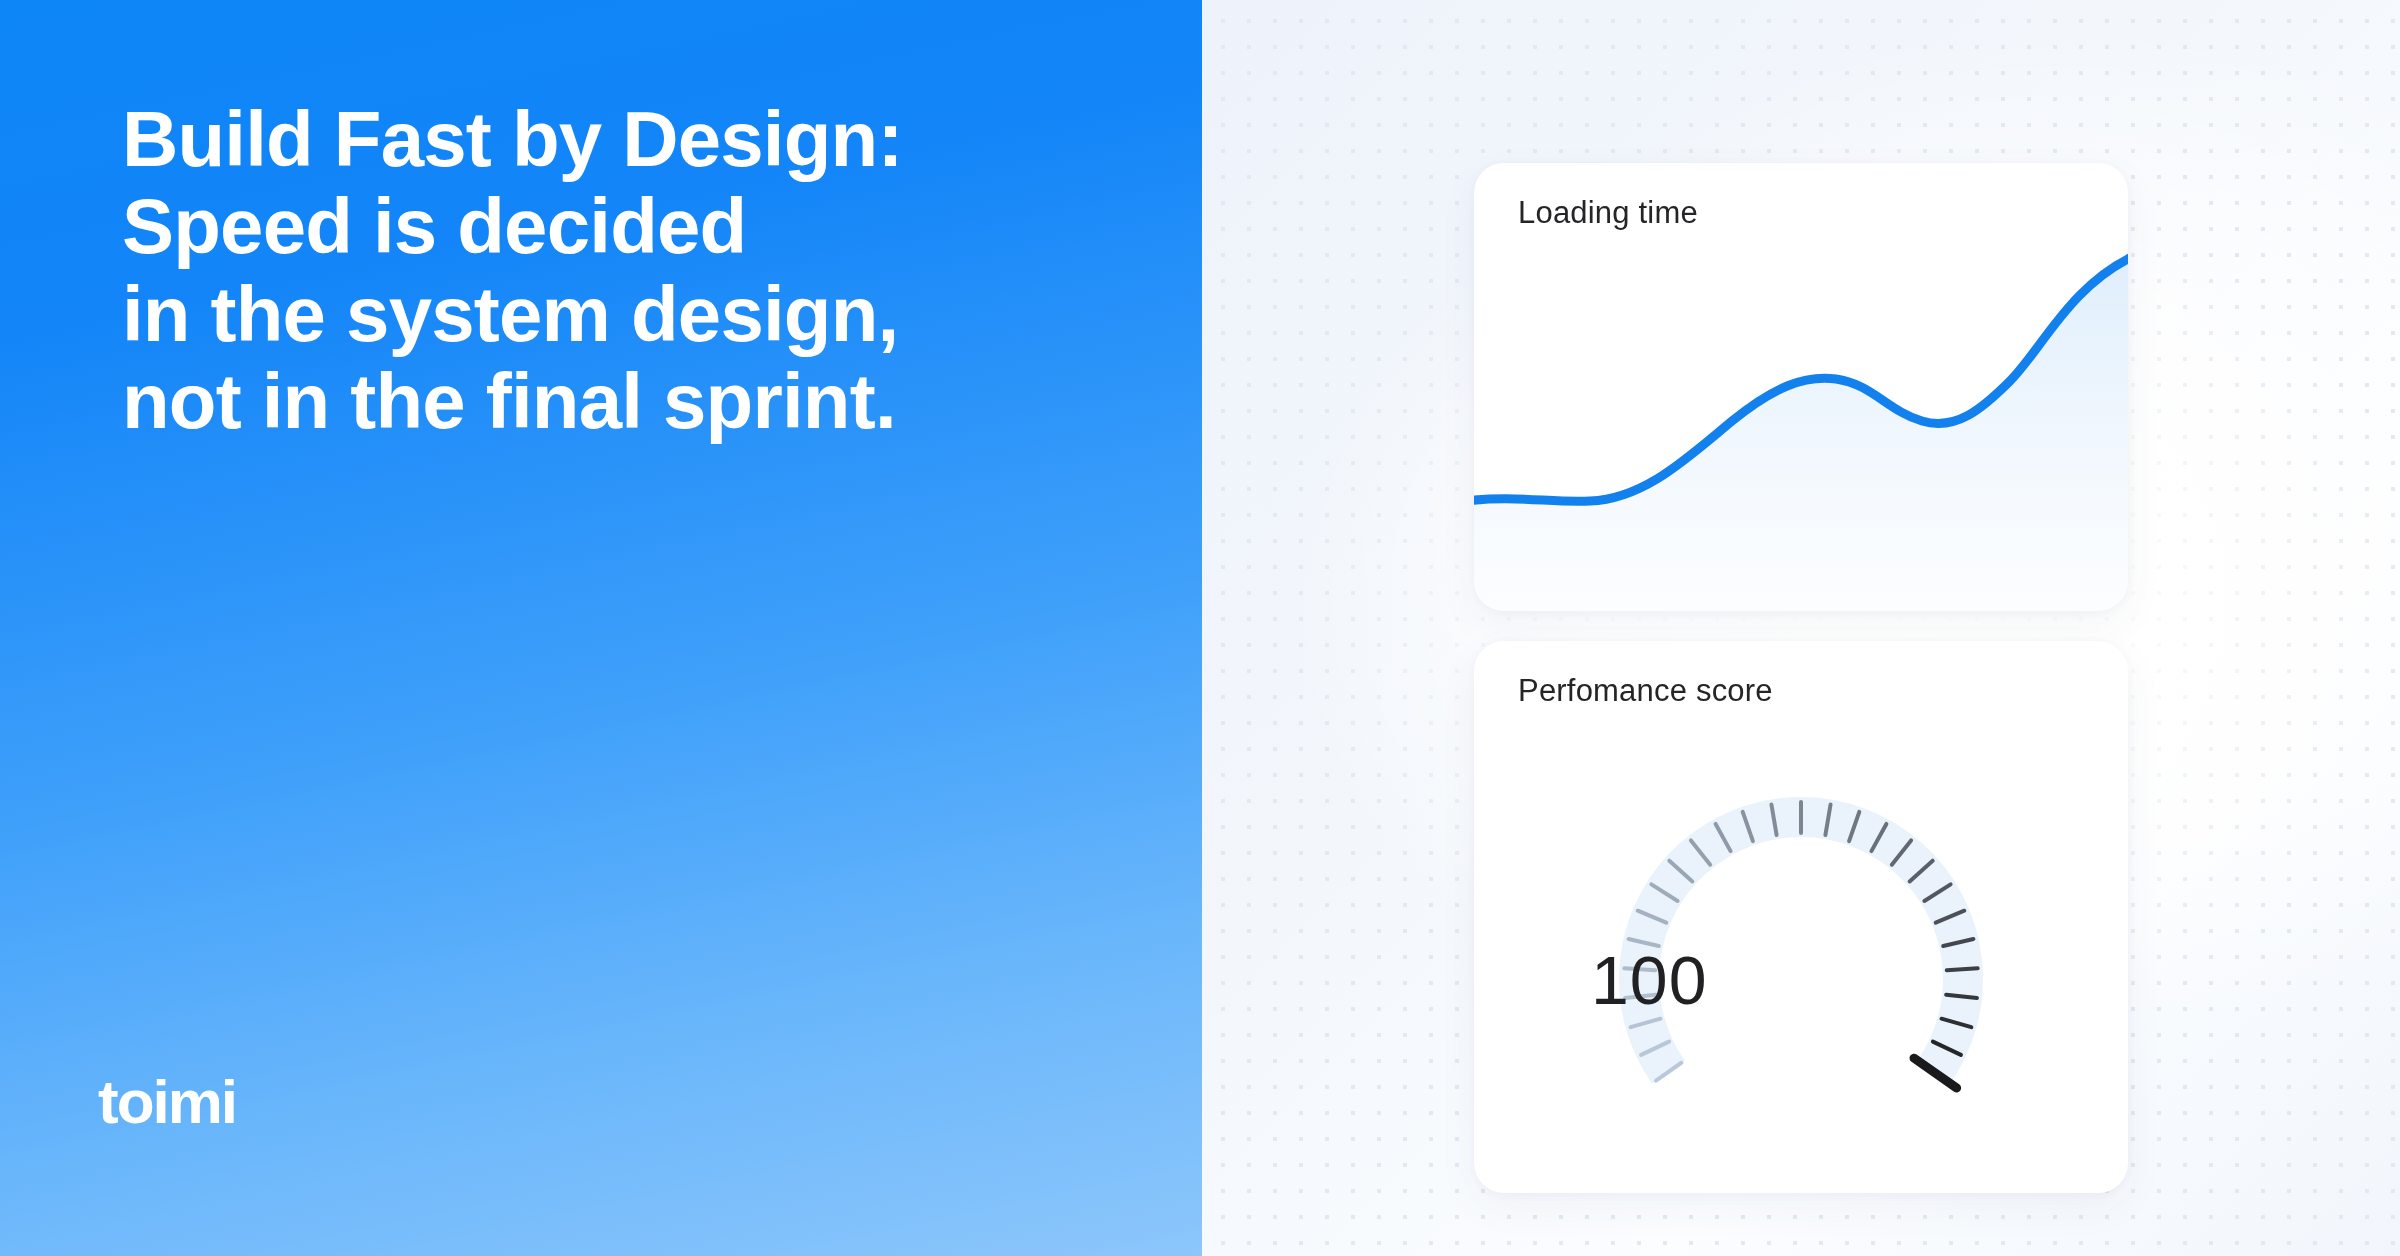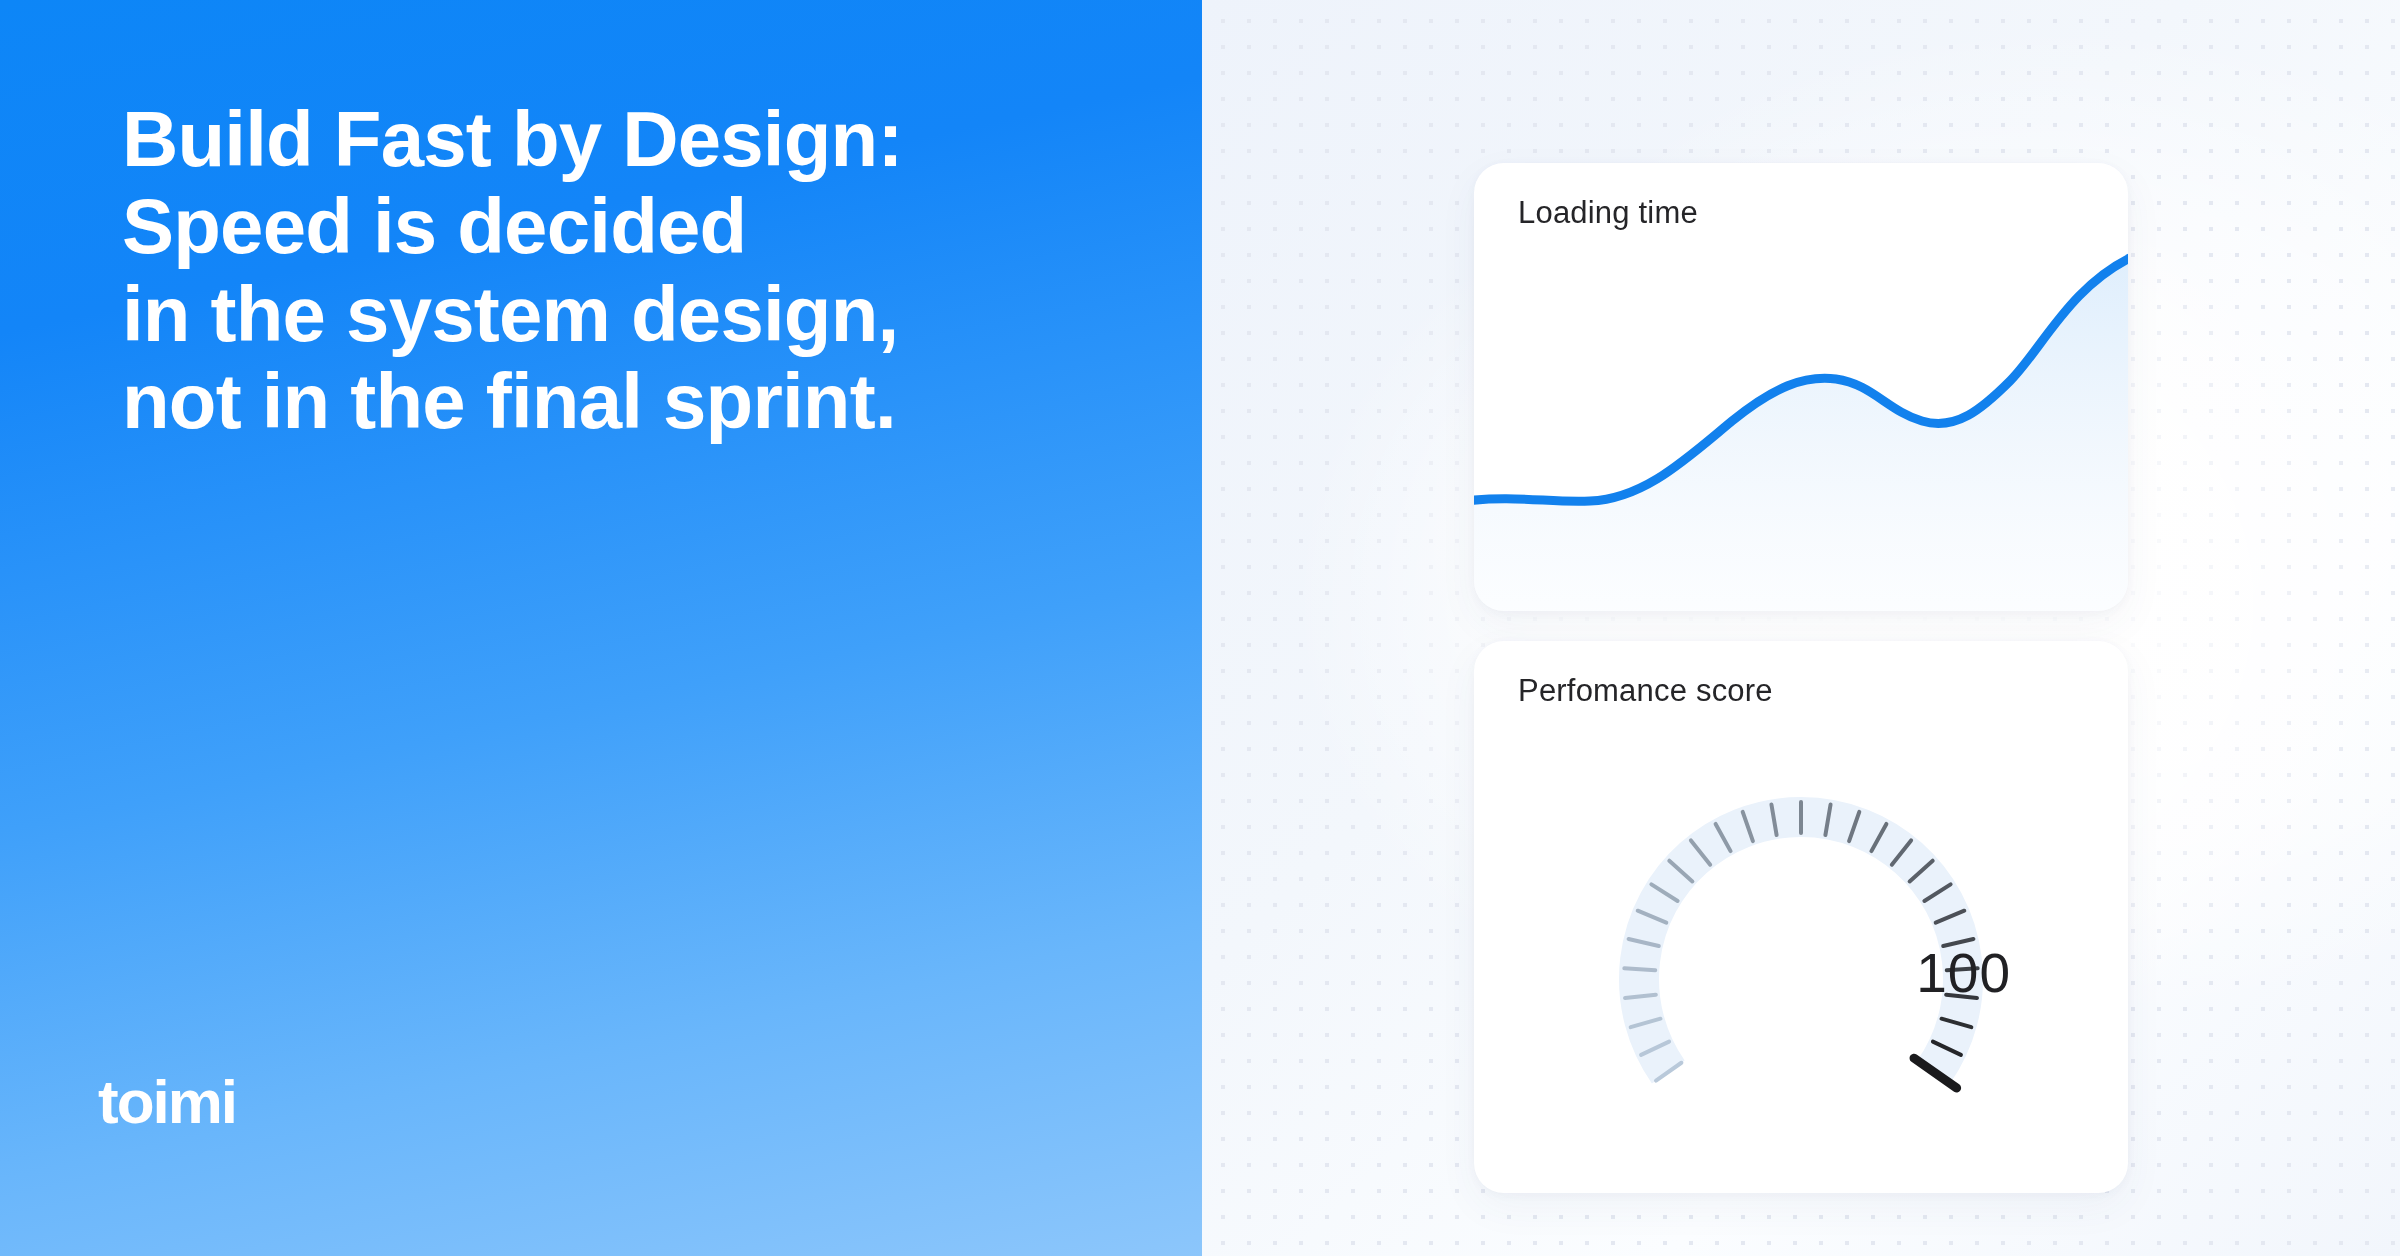--- a/index.html
+++ b/index.html
@@ -79,22 +79,22 @@
   .chart-wrap svg { display:block; width:100%; height:100%; }
 
   .gauge-wrap {
     position:absolute; left:0; top:118px; width:100%; height:420px;
     display:flex; align-items:center; justify-content:center;
   }
   .gauge-holder { position:relative; width:420px; height:400px; }
   .gauge-holder svg { display:block; width:420px; height:400px; }
   .gauge-value {
     position:absolute; left:0; right:0; top:172px;
-    text-align:right;
-    font-size:55px;
+    text-align:left;
+    font-size:68px;
     font-weight:500;
     color:#212124;
     letter-spacing:1px;
   }
 </style>
 </head>
 <body>
 
 <div class="stage">
 

